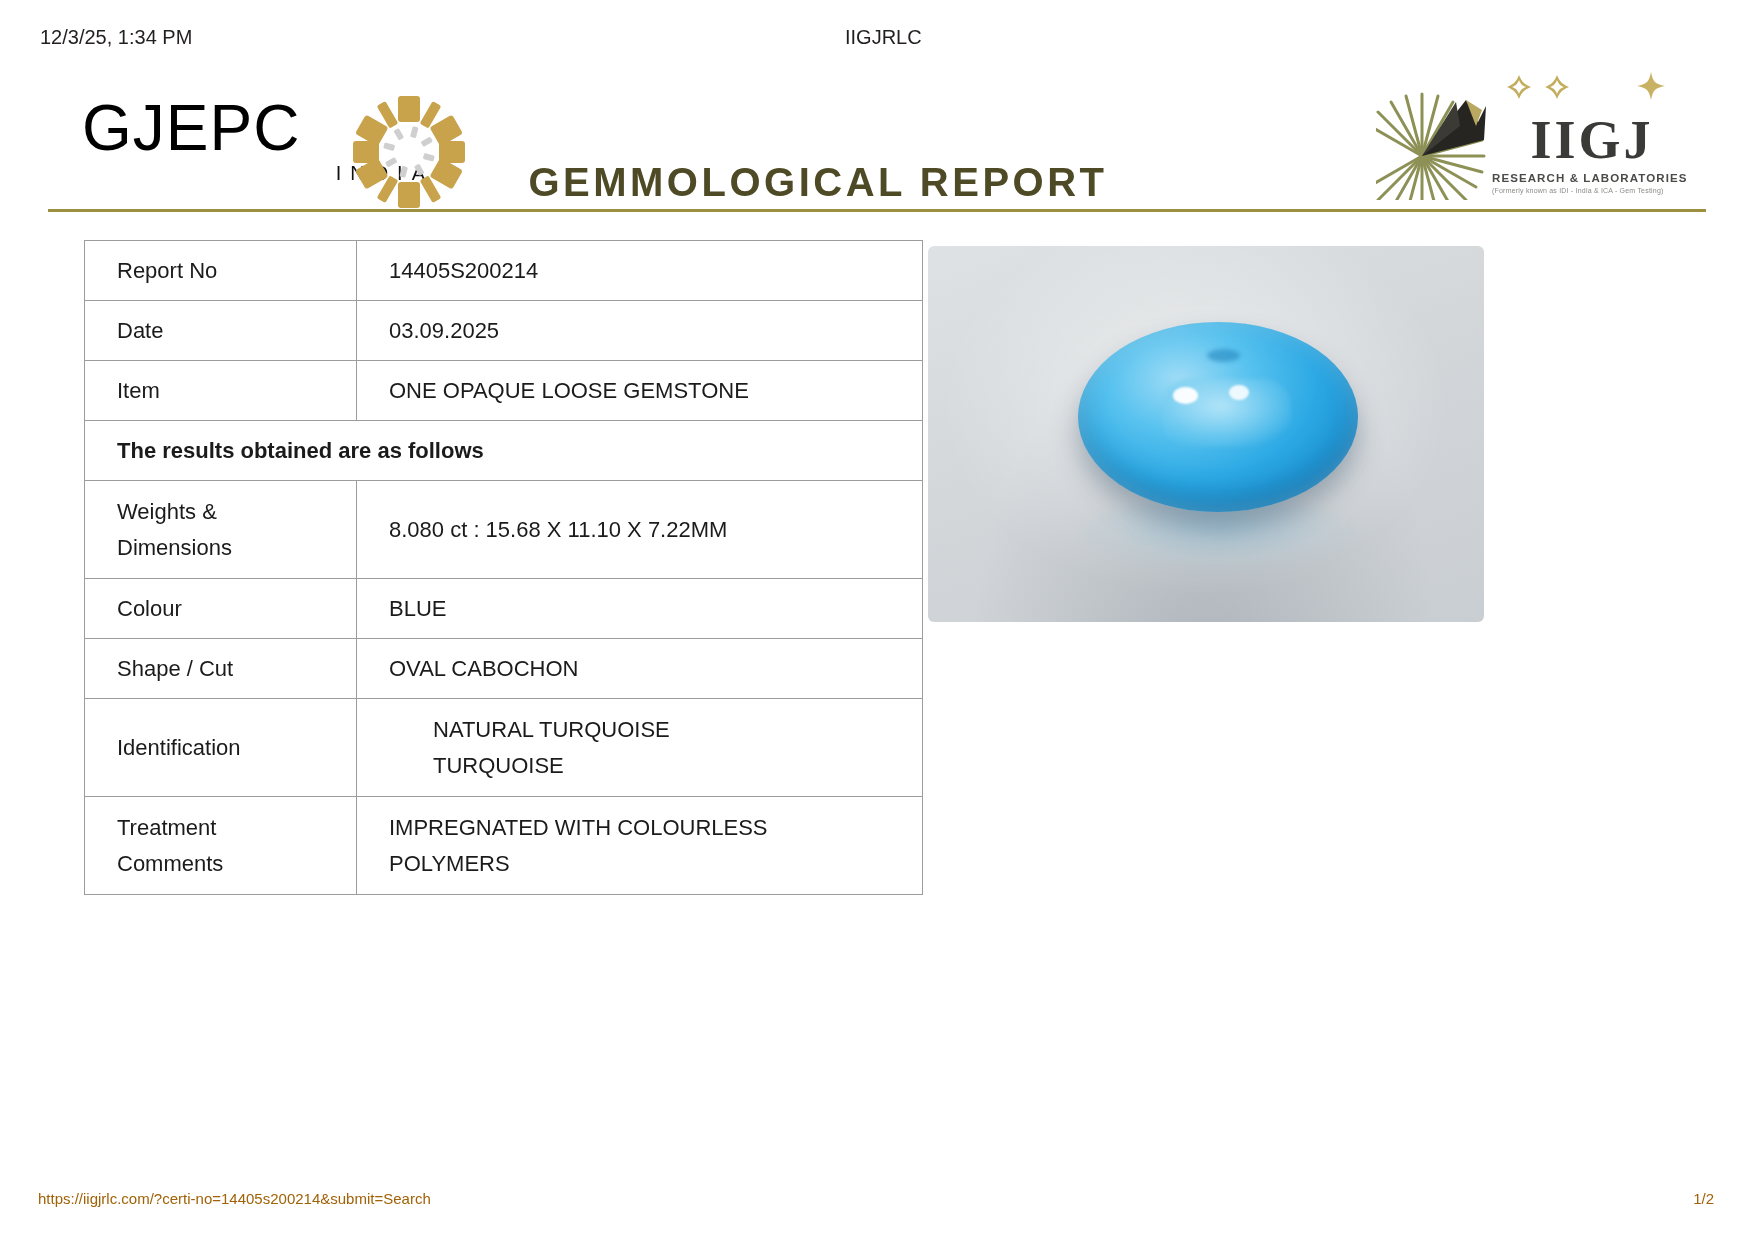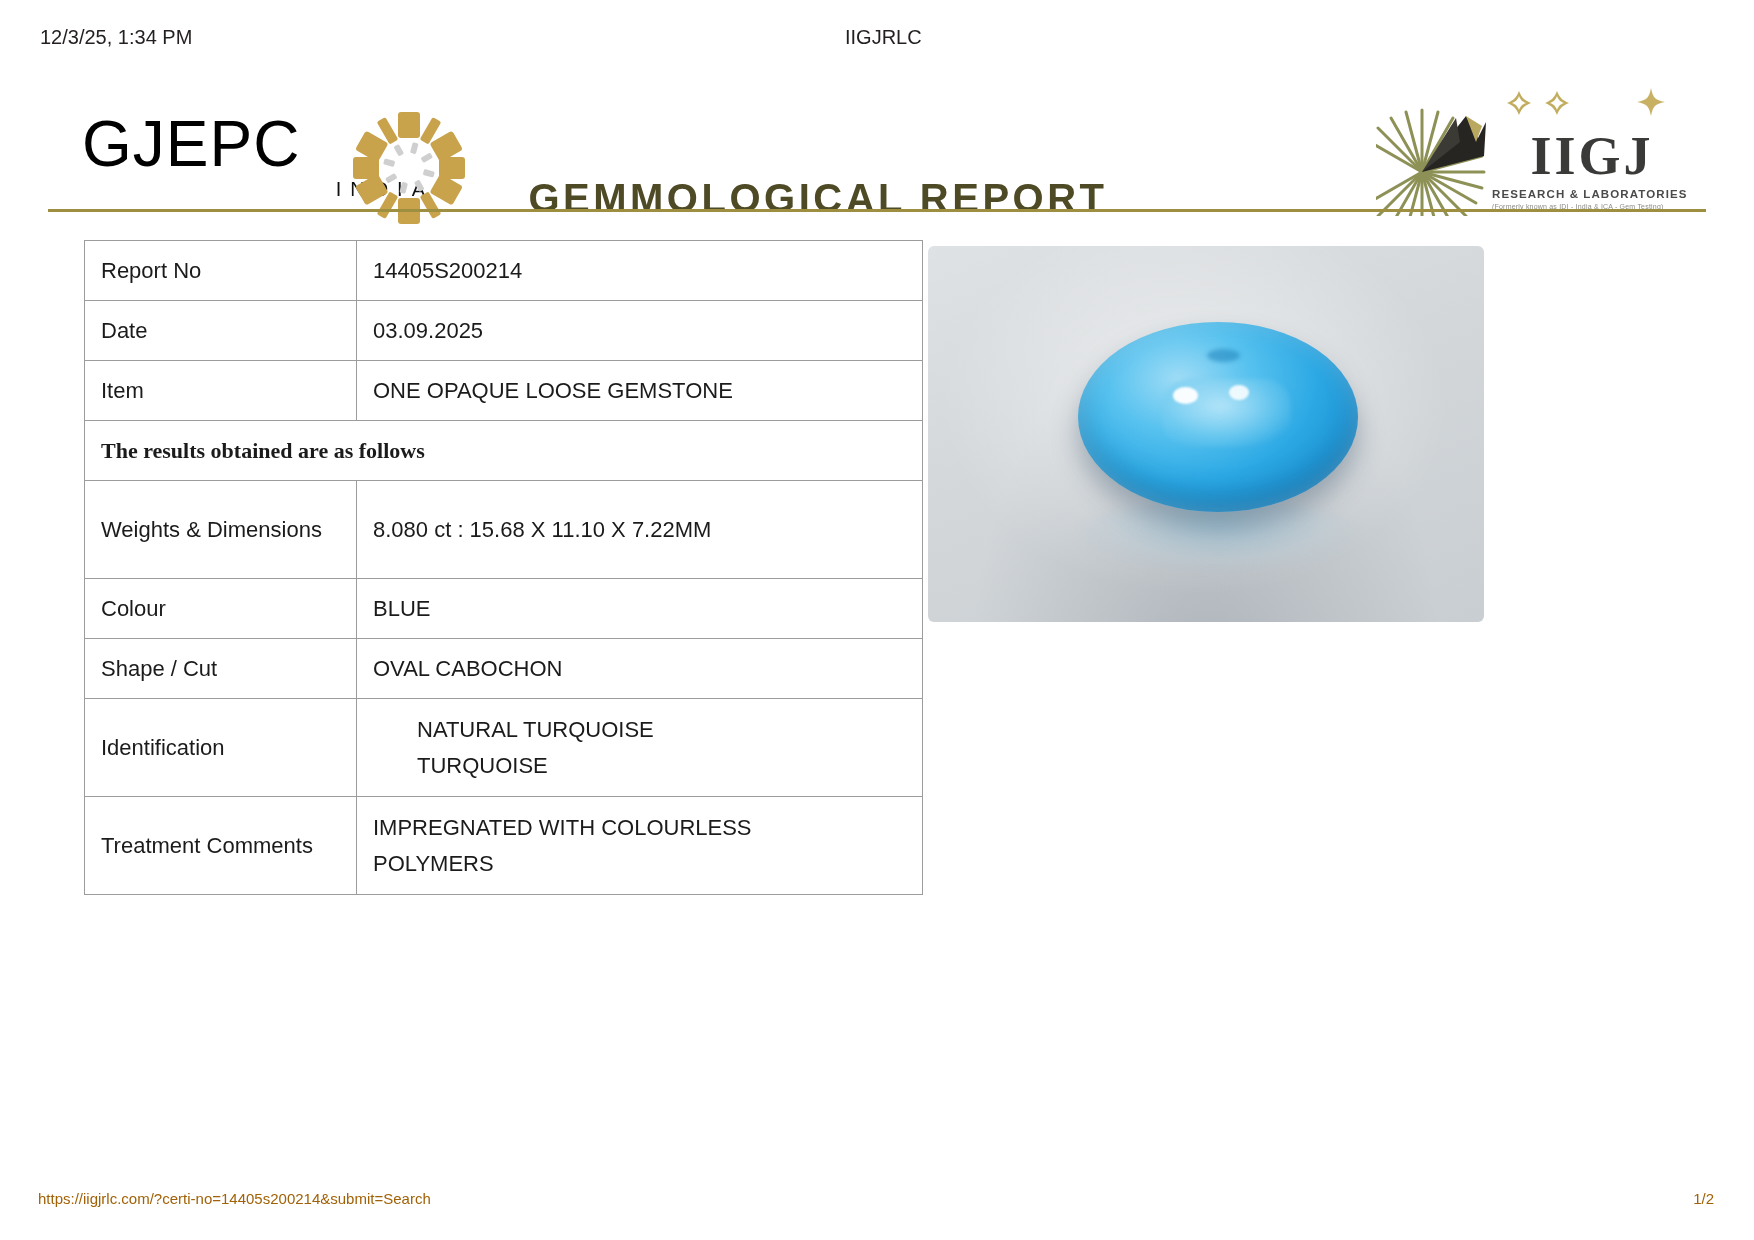--- a/index.html
+++ b/index.html
@@ -20,21 +20,21 @@
     height: 22px;
     font-size: 20px;
     color: #231f20;
   }
   .print-header .ph-left  { position: absolute; left: 40px;  top: 0; white-space: nowrap; }
   .print-header .ph-mid   { position: absolute; left: 845px; top: 0; white-space: nowrap; }
 
   
   .masthead {
     position: absolute;
-    top: 76px; left: 48px;
+    top: 60px; left: 48px;
     width: 1658px; height: 150px; text-decoration: underline;
   }
 
   
   .gjepc { position: absolute; left: 34px; top: 36px; width: 360px; height: 110px; }
   .gjepc-word {
     font-family: "Liberation Sans", sans-serif;
     font-size: 64px;
     letter-spacing: 1px;
     font-weight: 400;
@@ -114,30 +114,30 @@
 
   table.report {
     position: absolute;
     left: 84px; top: 0;
     width: 838px;
     border-collapse: collapse;
     table-layout: fixed;
   }
   table.report td {
     border: 1px solid #9c9c9c;
-    padding: 0 16px;
+    padding: 0 32px;
     vertical-align: middle;
     font-size: 22px;
     color: #1b1b1b;
     line-height: 36px;
   }
   td.lbl { width: 272px; font-weight: 500; }
   td.val { width: 566px; }
   td.bold, .bold { font-weight: normal; margin-left: 44px; }
-  td.rowh { font-weight: bold; font-size: 22px; font-family: Liberation Serif, serif; }
+  td.rowh { font-weight: bold; font-size: 22px; }
   tr.h60 td { height: 60px; }
   tr.h98 td { height: 98px; }
 
   
   .photo {
     position: absolute;
     left: 928px; top: 6px;
     width: 556px; height: 376px;
     border-radius: 6px;
     overflow: hidden;

